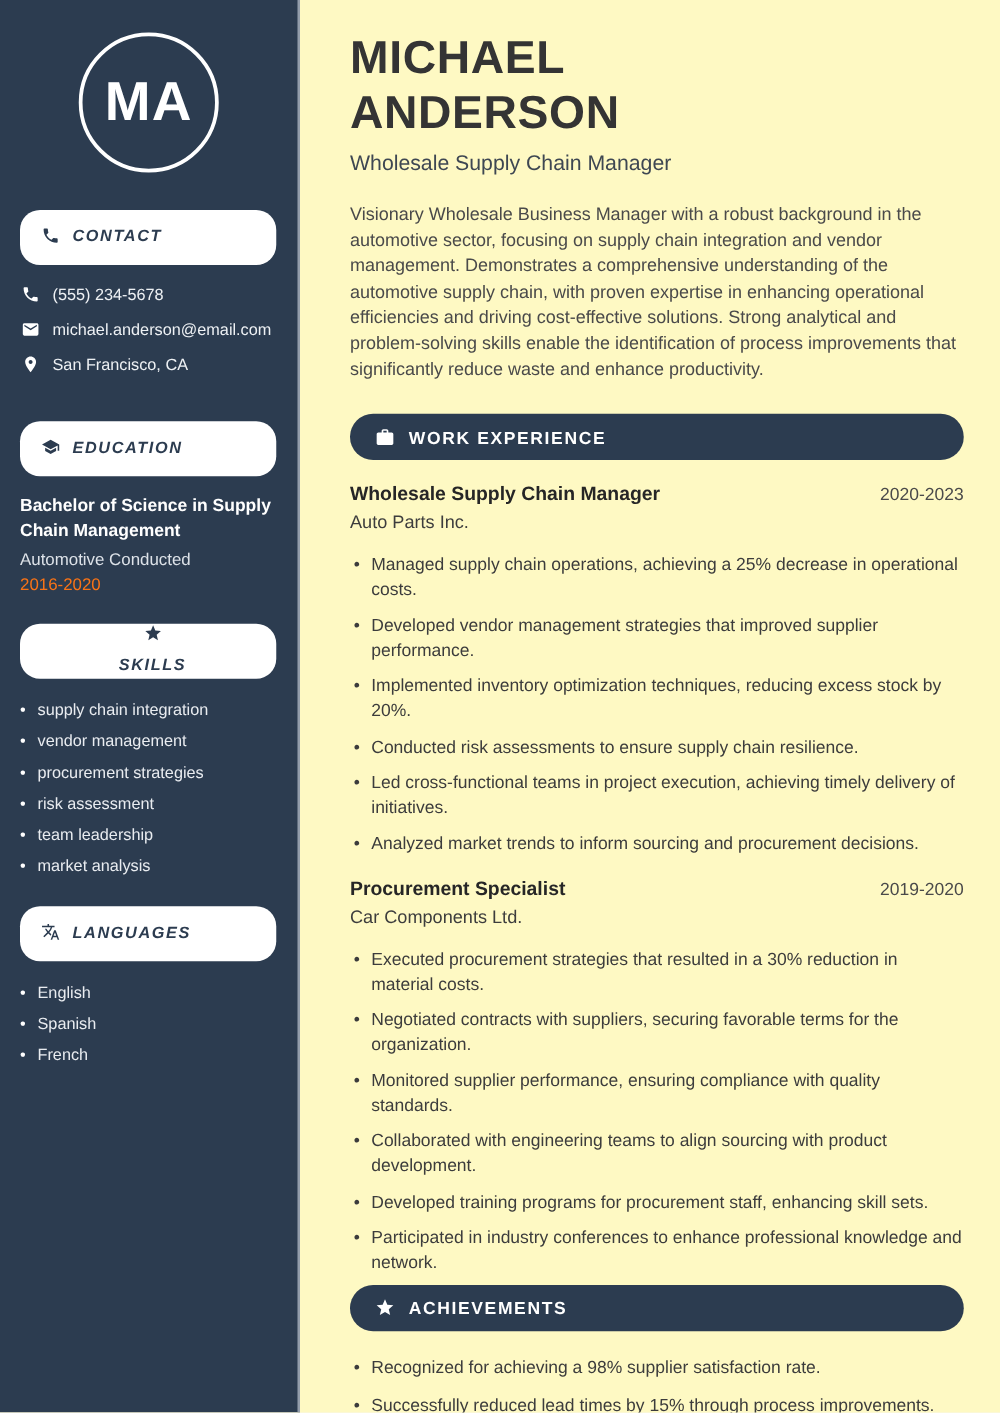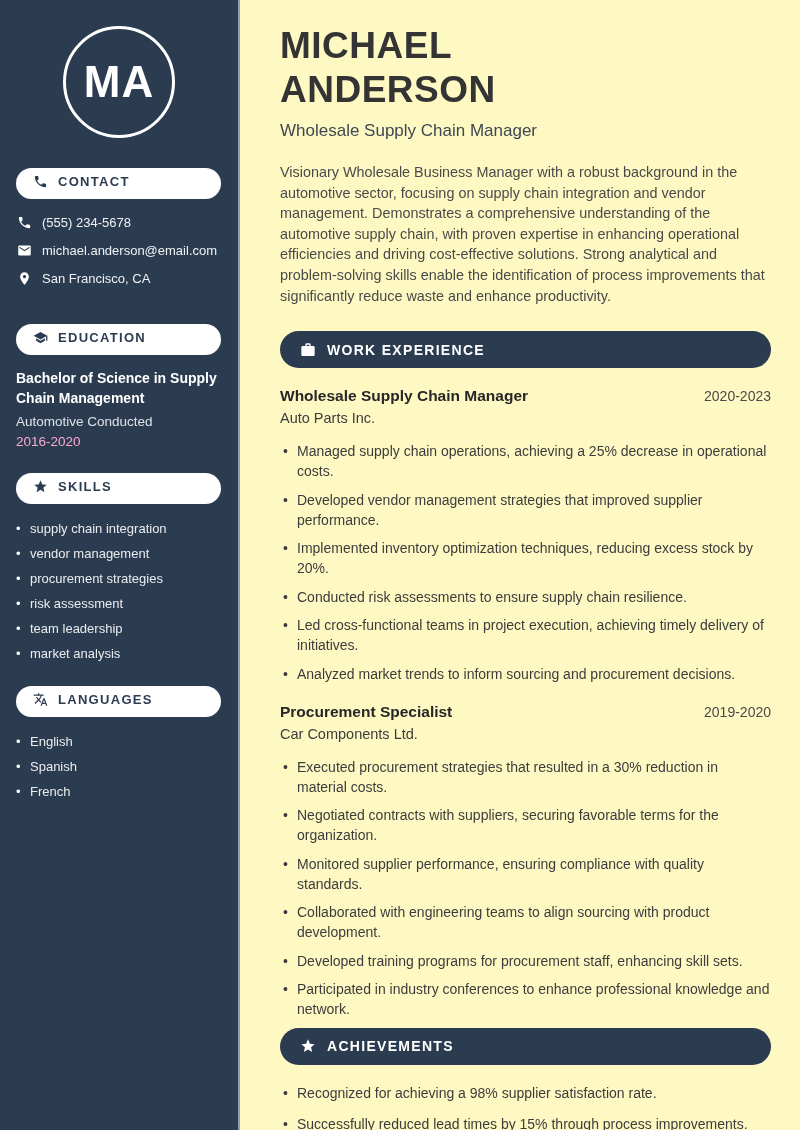--- a/index.html
+++ b/index.html
@@ -12,41 +12,41 @@
     width: 240px; min-width: 240px; height: 100%;
     background: #2c3c50; color: #eef1f4;
     padding-top: 26px; border-right: 2px solid #939dab;
   }
   .avatar {
     width: 112px; height: 112px; border: 3px solid #ffffff; border-radius: 50%;
     margin: 0 auto; display: flex; align-items: center; justify-content: center;
   }
   .avatar span { font-size: 44px; font-weight: 600; color: #ffffff; letter-spacing: 1px; }
   .pill {
-    background: #ffffff; border-radius: 16px; height: 31px;
+    background: #ffffff; border-radius: 16px; height: 44px;
     margin: 0 17px 0 16px; padding: 0 10px 4px 17px;
     display: flex; align-items: center; gap: 10px;
-    color: #2c3c50; font-weight: bold; font-size: 13px; letter-spacing: 1.3px;
+    color: #2c3c50; font-weight: bold; font-size: 13px; letter-spacing: 1.3px; font-style: italic;
   }
   .pill svg { width: 15px; height: 15px; fill: #2c3c50; flex-shrink: 0; }
   .pill-contact { margin-top: 30px; }
   .pill-edu { margin-top: 37px; }
-  .pill-skills { margin-top: 24px; }
+  .pill-skills { margin-top: 24px; flex-direction: column; }
   .pill-lang { margin-top: 24px; }
   .contact-list { margin-top: 15px; }
   .contact-row {
     display: flex; align-items: center; gap: 10px;
     padding-left: 17px; margin-bottom: 11px;
     font-size: 13px; color: #eef1f4; line-height: 17px;
   }
   .contact-row svg { width: 15px; height: 15px; fill: #ffffff; flex-shrink: 0; }
   .edu-block { padding: 14px 16px 0 16px; }
   .edu-degree { font-size: 14px; font-weight: bold; color: #ffffff; line-height: 19.5px; }
   .edu-school { font-size: 13.5px; color: #dde2e8; margin-top: 6px; }
-  .edu-dates { font-size: 13.5px; color: #f9a8d4; margin-top: 5px; }
+  .edu-dates { font-size: 13.5px; color: #f97316; margin-top: 5px; }
   .side-list { list-style: none; margin: 16px 0 0 0; padding: 0 22px 0 16px; }
   .side-list li {
     position: relative; padding-left: 14px; margin-bottom: 8px;
     font-size: 13px; color: #e9ecf0; line-height: 17px;
   }
   .side-list li::before { content: "•"; position: absolute; left: 0; color: #ffffff; }
 
   
   .main { flex: 1; padding: 24px 29px 0 40px; background: #fef9c3; }
   .name { margin: 0; font-size: 37px; line-height: 44px; font-weight: 700; color: #343434; letter-spacing: 0.5px; }

